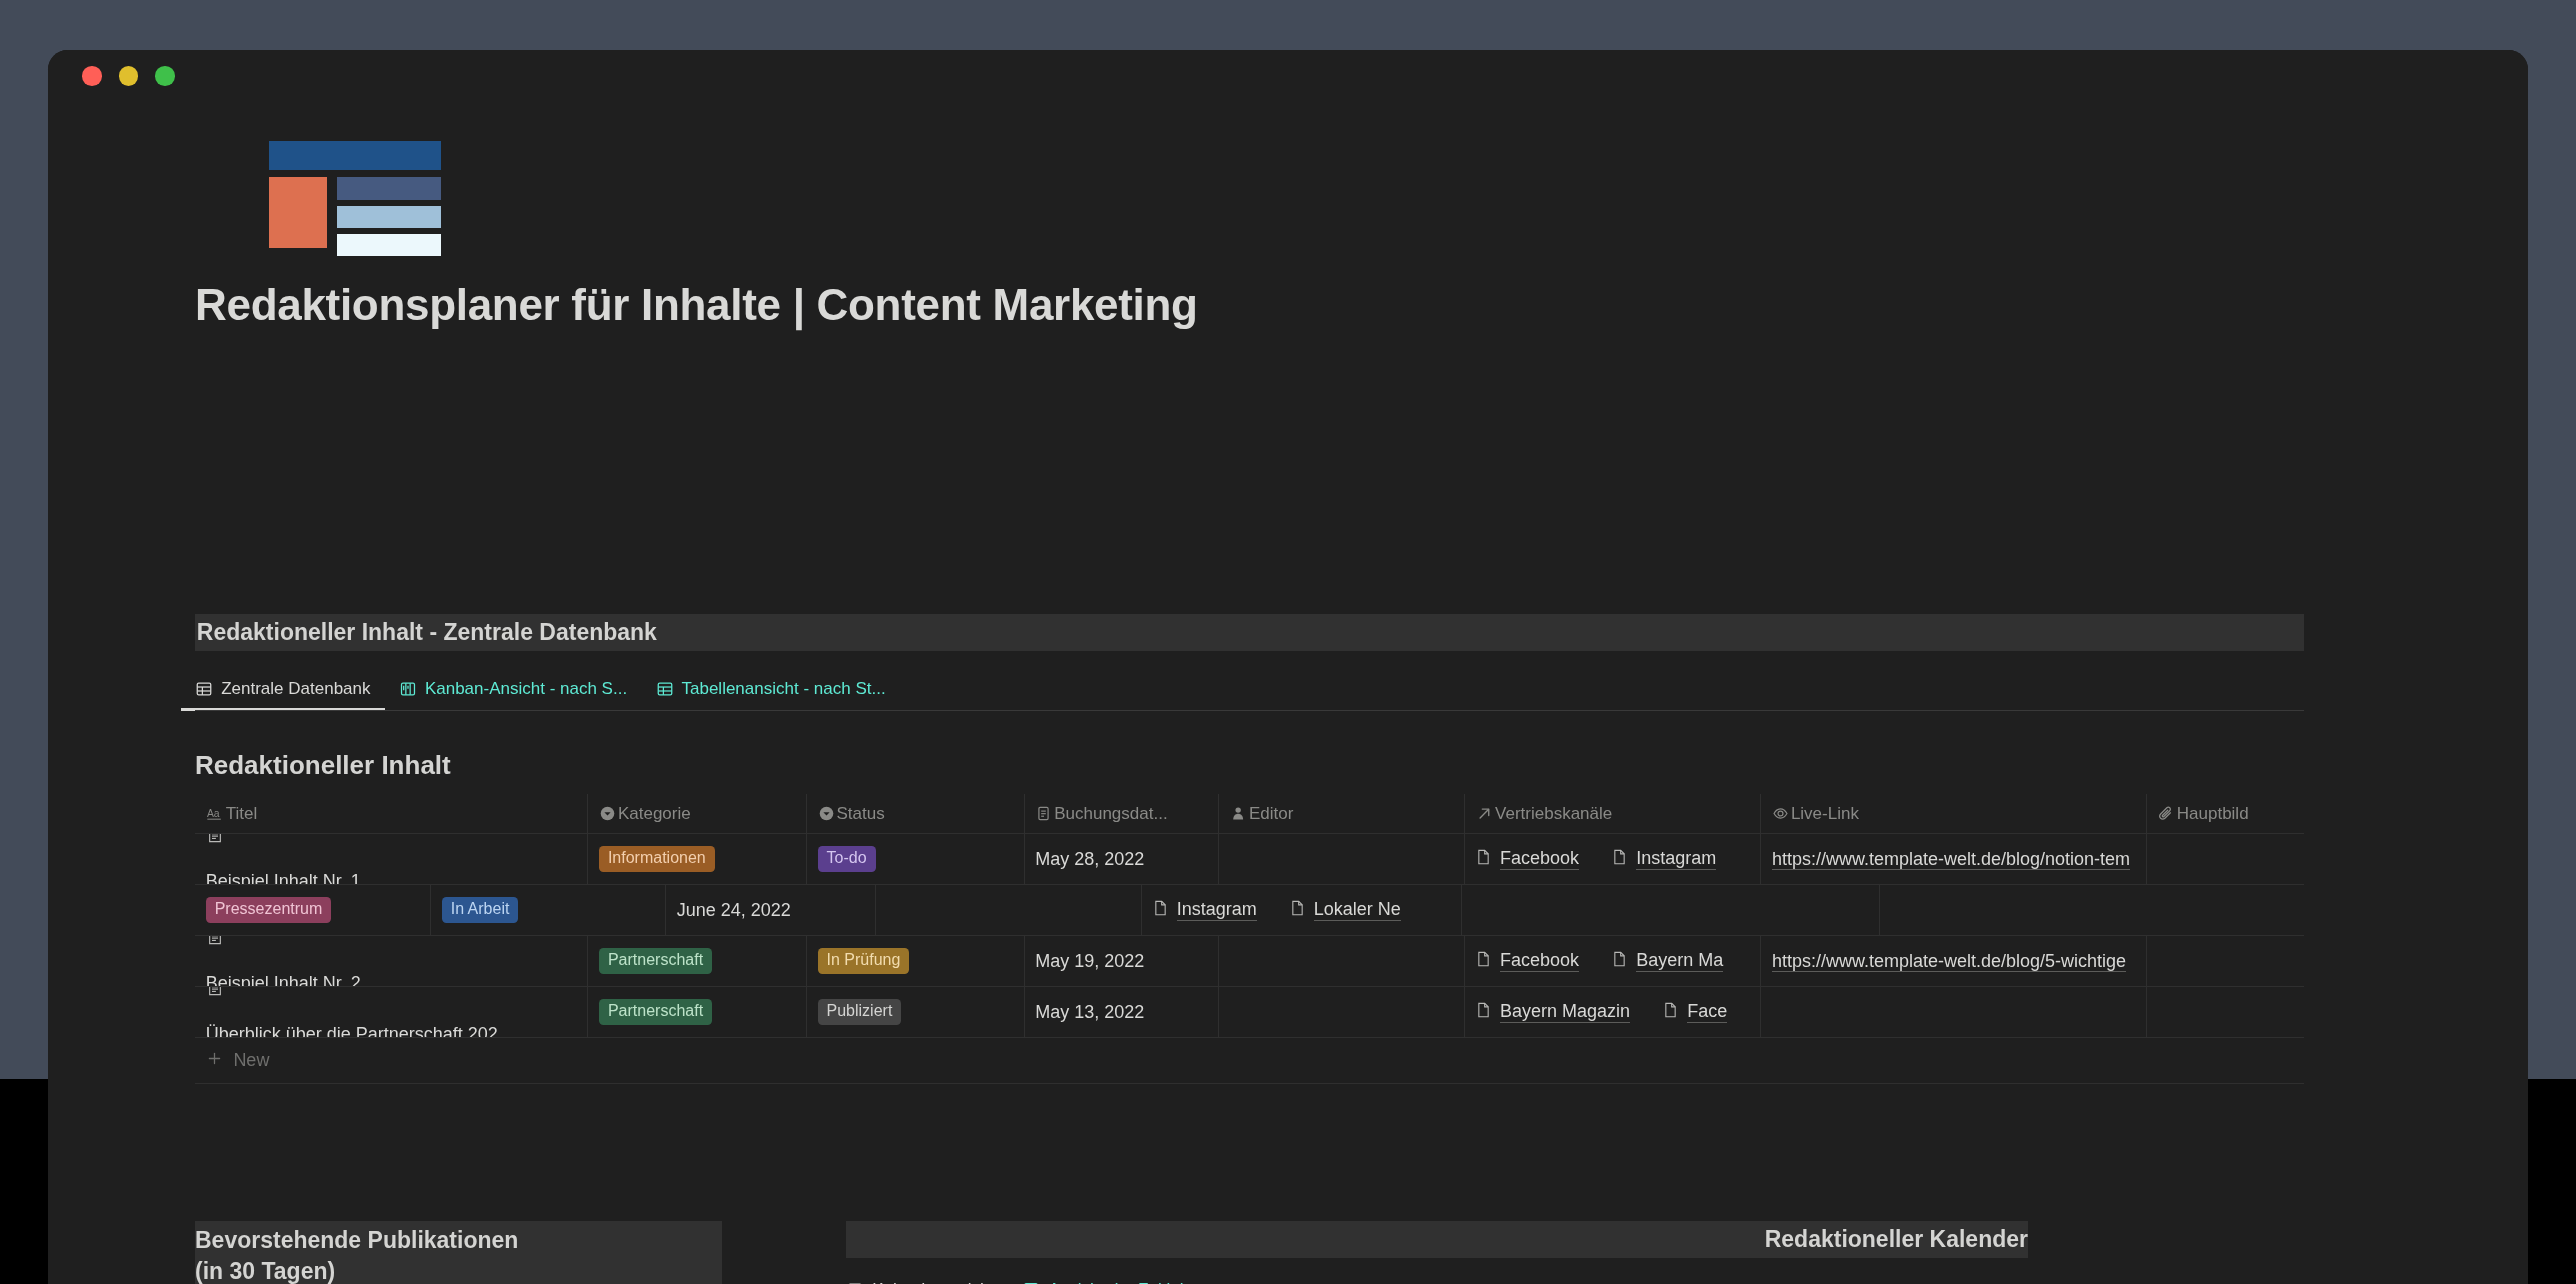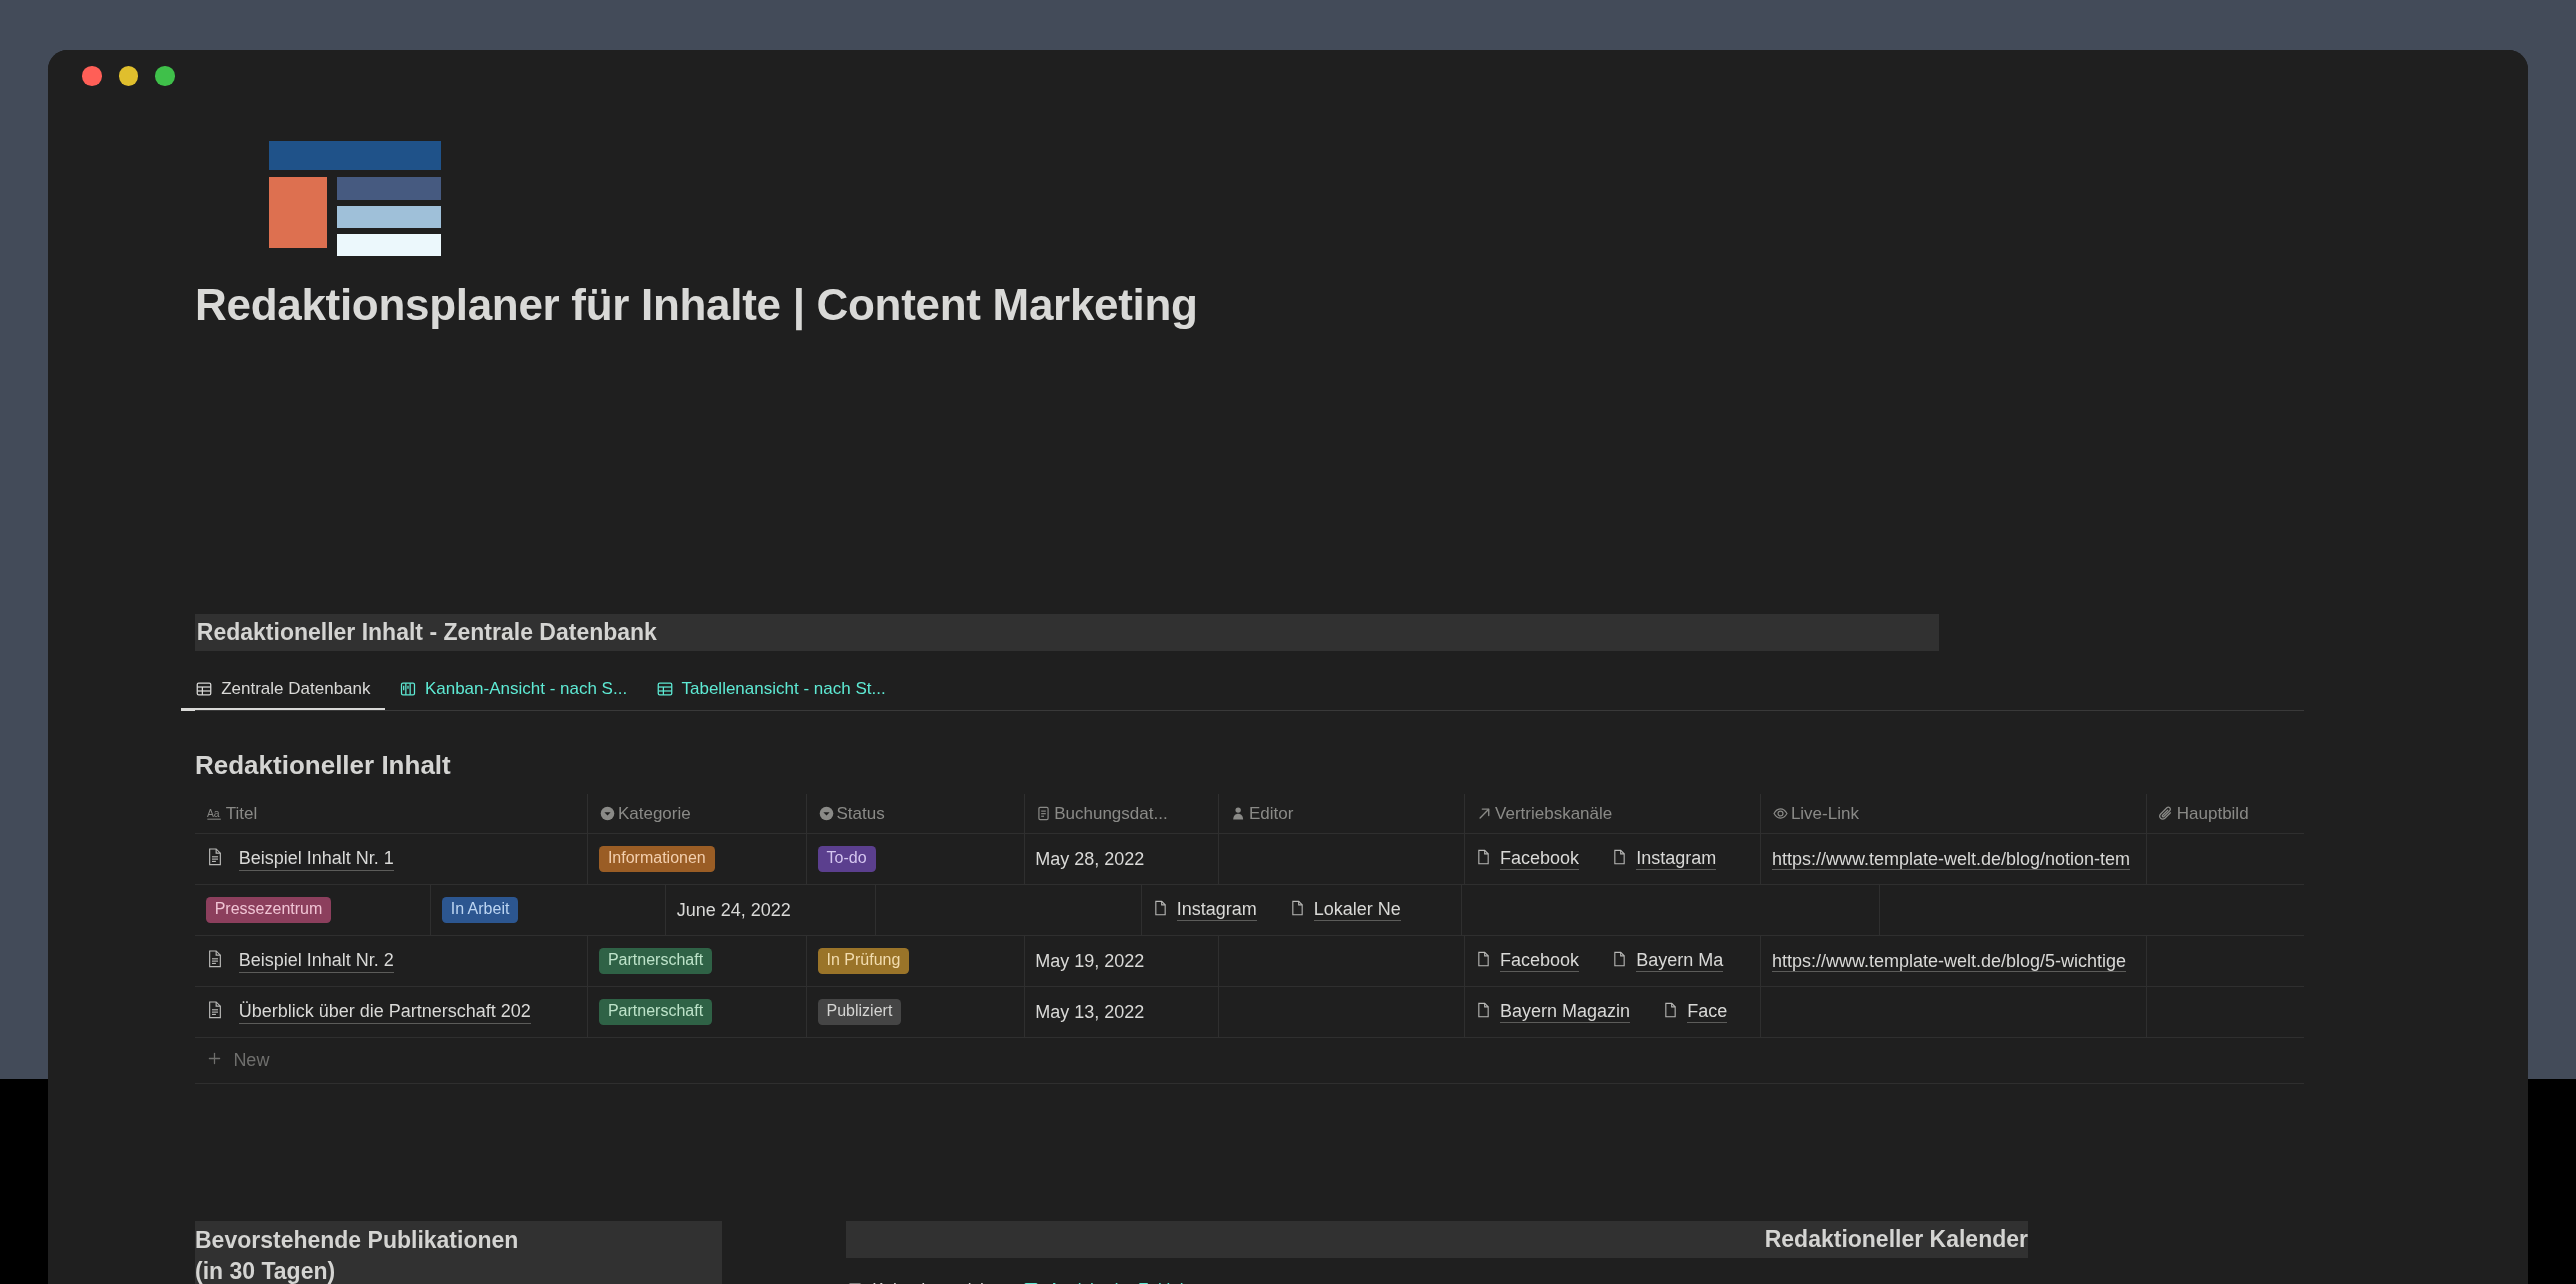--- a/index.html
+++ b/index.html
@@ -110,21 +110,21 @@
     font-size: 44px;
     font-weight: bold;
     color: #d9d9d7;
     letter-spacing: -0.3px;
     white-space: nowrap;
   }
 
   .section-banner {
     position: absolute;
     left: 147px;
-    width: 1744px;
+    width: 2109px;
     height: 37px;
     background: #313131;
     display: flex;
     align-items: center;
   }
   .section-banner .banner-text {
     font-size: 23px;
     font-weight: bold;
     color: #d4d4d2;
     padding-left: 1.8px;
@@ -221,25 +221,26 @@
   .col-kat      { width: 236px; }
   .col-status   { width: 235px; }
   .col-datum    { width: 210px; }
   .col-editor   { width: 266px; }
   .col-vertrieb { width: 320px; }
   .col-link     { width: 418px; }
   .col-bild     { width: 169px; }
 
   .cell-title {
     display: flex;
-    align-items: flex-end;
-    gap: 15px;
+    align-items: flex-start;
+    gap: 22px;
     font-size: 18px;
     color: #d9d9d7;
     white-space: nowrap;
+    flex-direction: column;
   }
   .cell-title .tlabel {
     border-bottom: 0.9px solid #5c5c5a;
     padding-bottom: 0.9px;
   }
   .doc-ico { flex: none; display: block; }
 
   .pill {
     display: inline-block;
     font-size: 16px;

